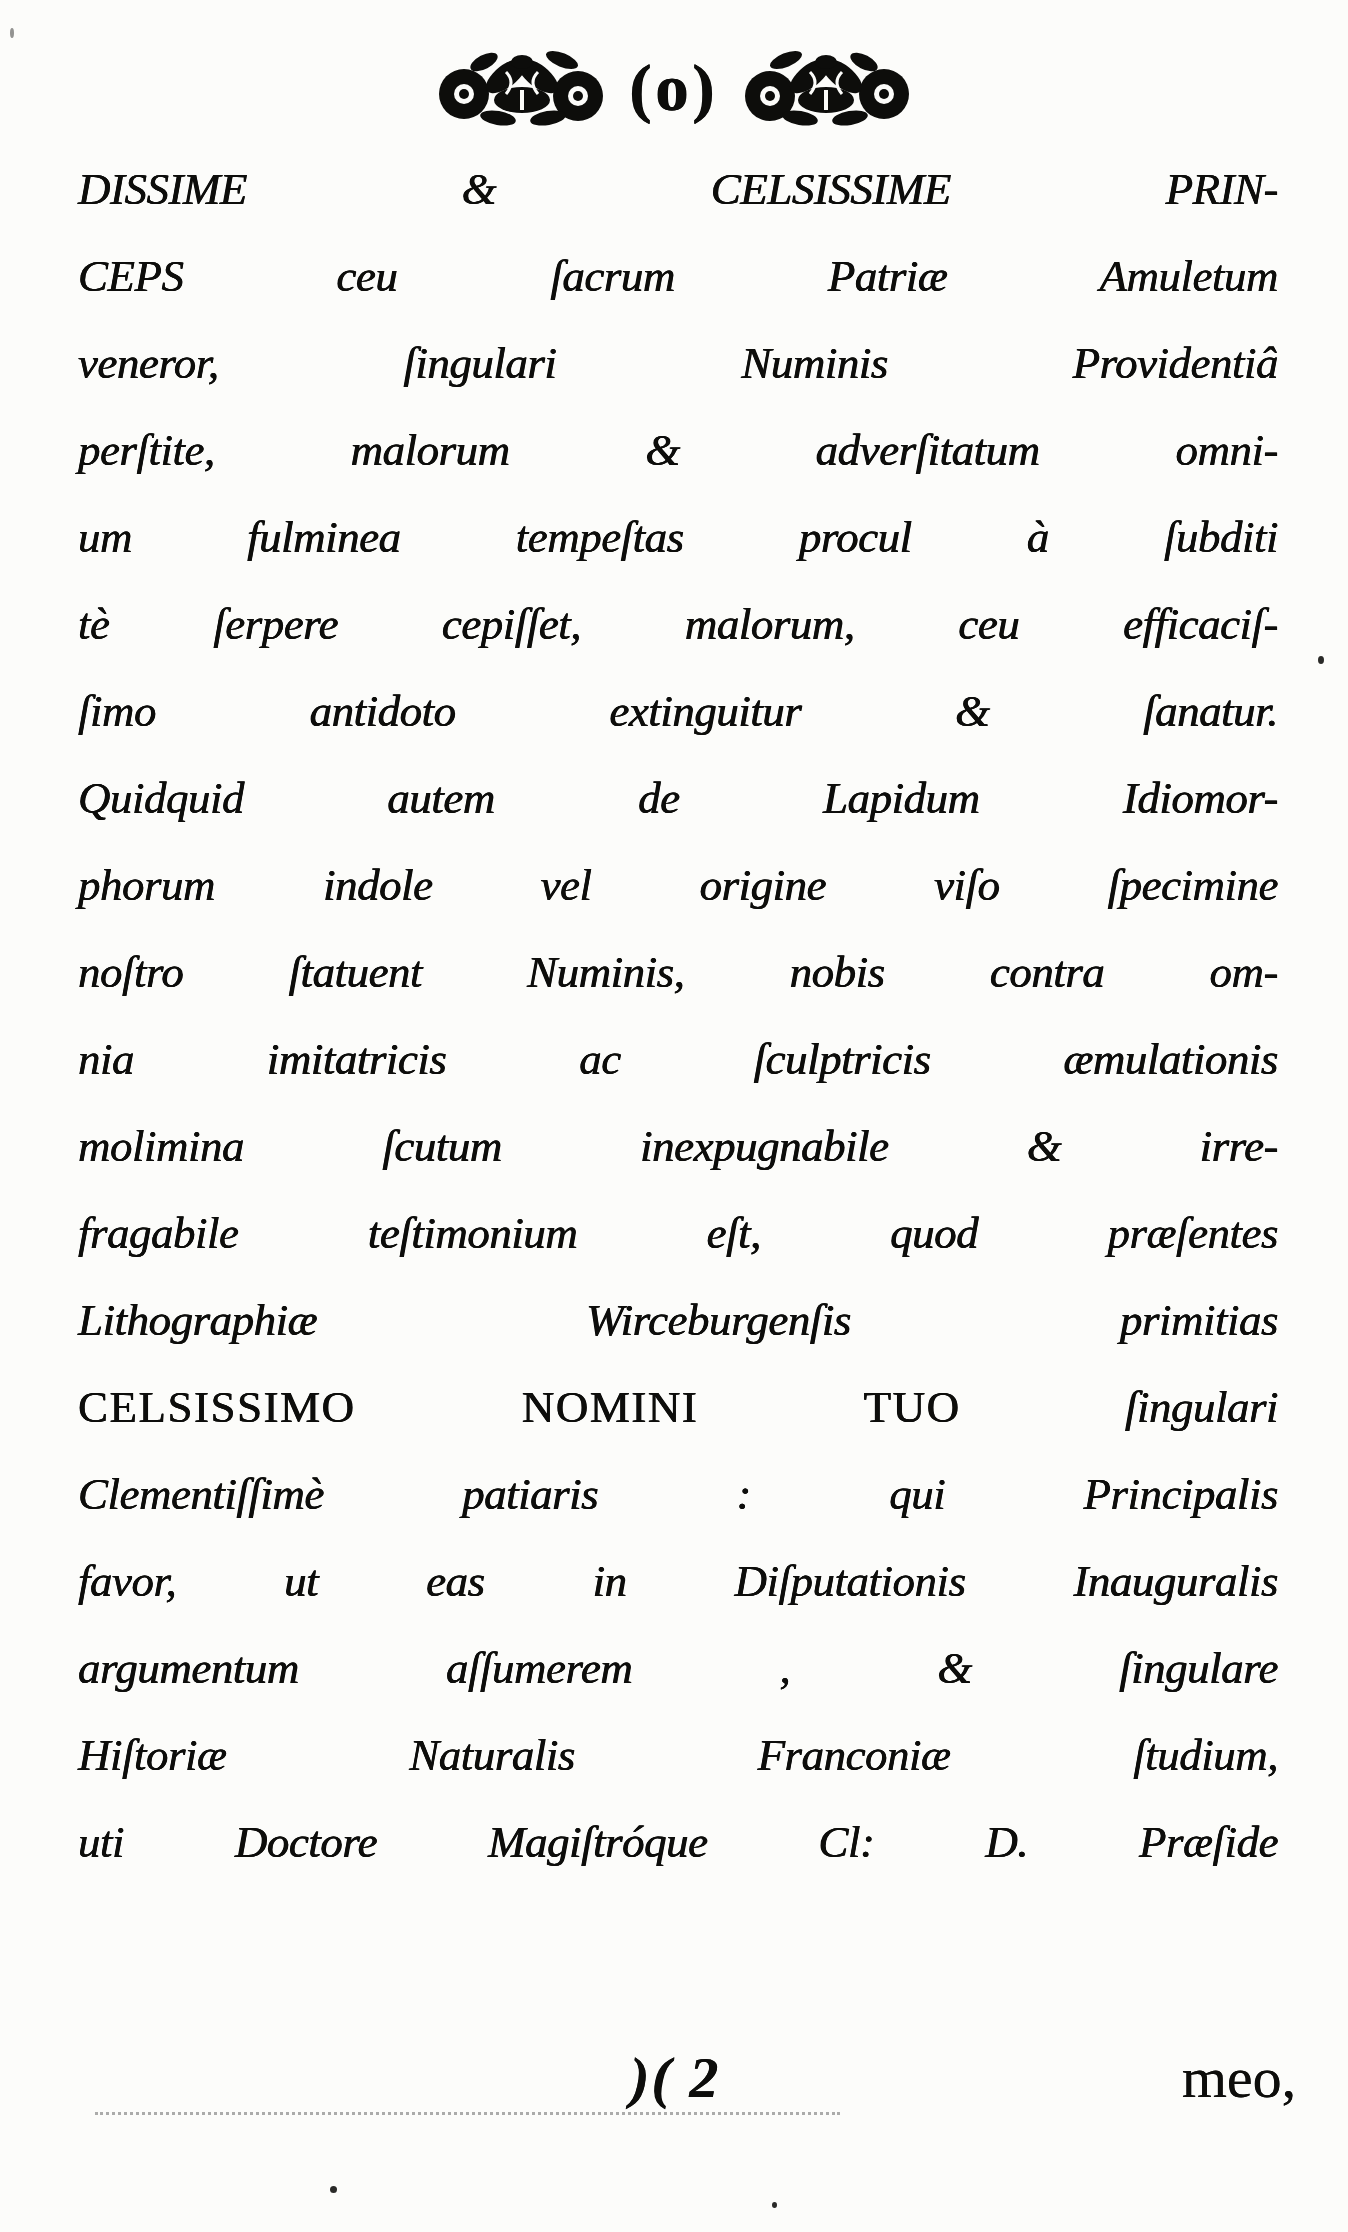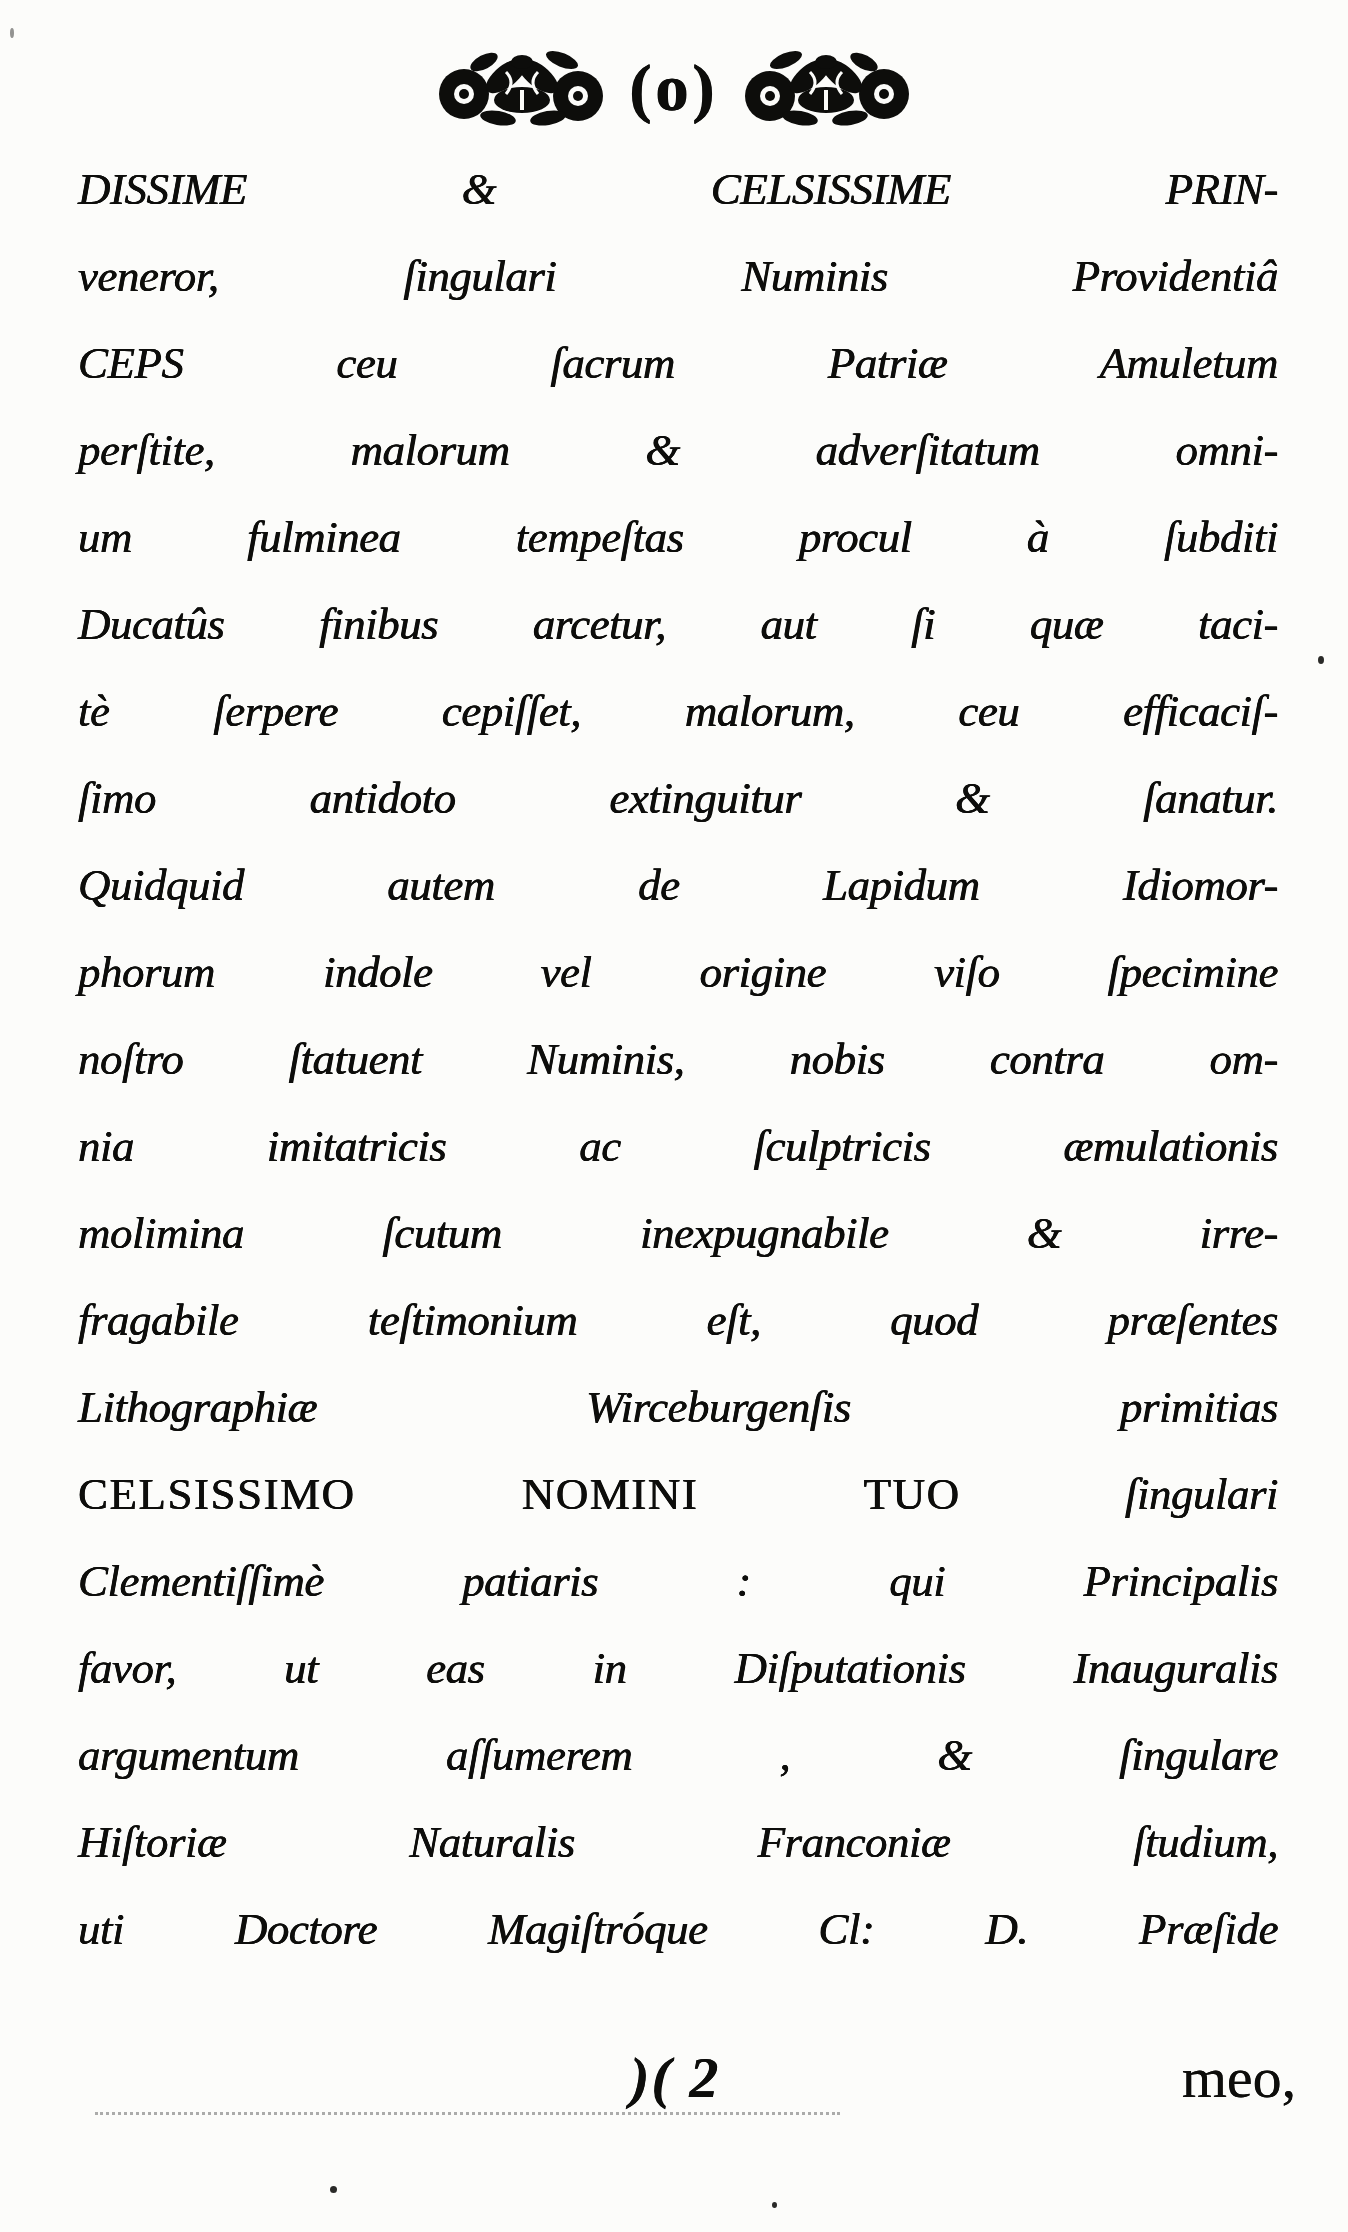--- a/index.html
+++ b/index.html
@@ -145,25 +145,24 @@
           <path d="M86 42 L86 62" stroke="#fcfcfa" stroke-width="4" fill="none"></path>
           <path d="M70 24 q10 10 0 22" stroke="#fcfcfa" stroke-width="3" fill="none"></path>
           <path d="M102 24 q-10 10 0 22" stroke="#fcfcfa" stroke-width="3" fill="none"></path>
         </g>
       </svg>
     </span>
   </div>
 
   <div class="text-block">
     <div class="line">DISSIME &amp; CELSISSIME PRIN-</div>
+    <div class="line">CEPS ceu ſacrum Patriæ Amuletum</div>
     <div class="line">veneror, ſingulari Numinis Providentiâ</div>
-    <div class="line">CEPS ceu ſacrum Patriæ Amuletum</div>
     <div class="line">perſtite, malorum &amp; adverſitatum omni-</div>
     <div class="line">um fulminea tempeſtas procul à ſubditi</div>
-    <div class="line">Ducatûs finibus arcetur, aut ſi quæ taci-</div>
     <div class="line">tè ſerpere cepiſſet, malorum, ceu efficaciſ-</div>
     <div class="line">ſimo antidoto extinguitur &amp; ſanatur.</div>
     <div class="line">Quidquid autem de Lapidum Idiomor-</div>
     <div class="line">phorum indole vel origine viſo ſpecimine</div>
     <div class="line">noſtro ſtatuent Numinis, nobis contra om-</div>
     <div class="line">nia imitatricis ac ſculptricis æmulationis</div>
     <div class="line">molimina ſcutum inexpugnabile &amp; irre-</div>
     <div class="line">fragabile teſtimonium eſt, quod præſentes</div>
     <div class="line">Lithographiæ Wirceburgenſis primitias</div>
     <div class="line">

